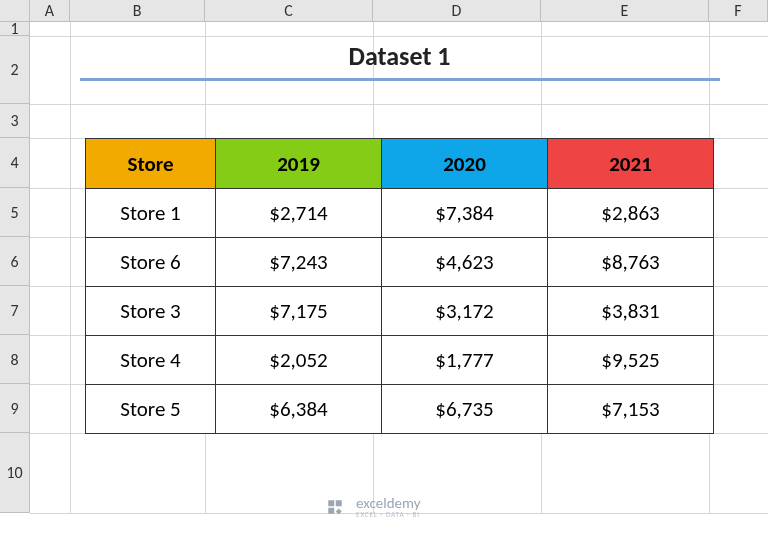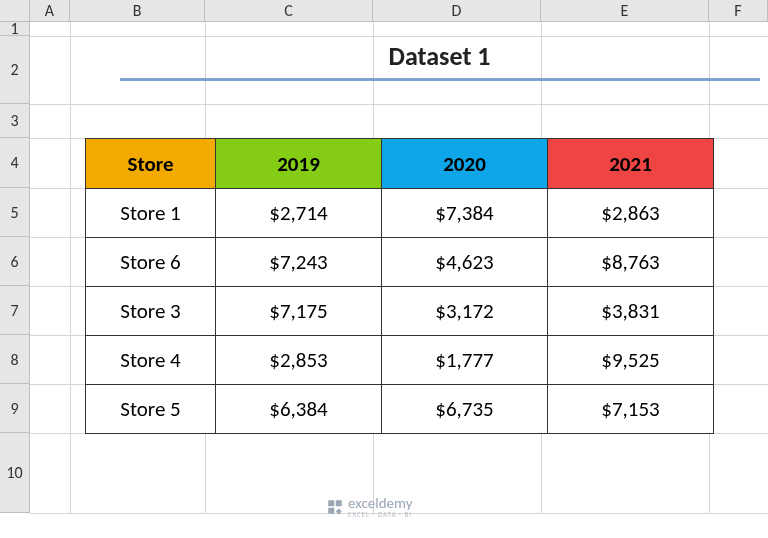--- a/index.html
+++ b/index.html
@@ -75,21 +75,20 @@
     left: 0; right: 0;
     height: 1px;
     background: #d6d6d6;
   }
   .title-wrap {
     position: absolute;
     left: 40px;
     top: 18px;
     width: 659px;
     text-align: center;
-    margin-left: 40px;
   }
   .title {
     font-size: 26px;
     font-weight: 700;
     color: #222;
   }
   .title-underline {
     margin: 6px auto 0;
     width: 640px;
     height: 3px;
@@ -119,21 +118,21 @@
   .col-y1 { width: 166px; }
   .col-y2 { width: 166px; }
   .col-y3 { width: 166px; }
   .td-store { padding-left: 14px; text-align: left; }
   .logo {
     position: absolute;
     left: 296px;
     top: 472px;
     display: flex;
     align-items: center;
-    gap: 4px;
+    gap: 12px;
     color: #9aa6b3;
     font-size: 15px;
   }
   .logo-svg { width: 18px; height: 18px; }
   .logo-sub { font-size: 7px; letter-spacing: 1px; color:#b7c0c9; margin-top:-2px;}
 </style>
 </head>
 <body>
 
 <div class="sheet">
@@ -209,21 +208,21 @@
             <td>$8,763</td>
           </tr>
           <tr>
             <td class="td-store">Store 3</td>
             <td>$7,175</td>
             <td>$3,172</td>
             <td>$3,831</td>
           </tr>
           <tr>
             <td class="td-store">Store 4</td>
-            <td>$2,853</td>
+            <td>$2,052</td>
             <td>$1,777</td>
             <td>$9,525</td>
           </tr>
           <tr>
             <td class="td-store">Store 5</td>
             <td>$6,384</td>
             <td>$6,735</td>
             <td>$7,153</td>
           </tr>
         </tbody>

